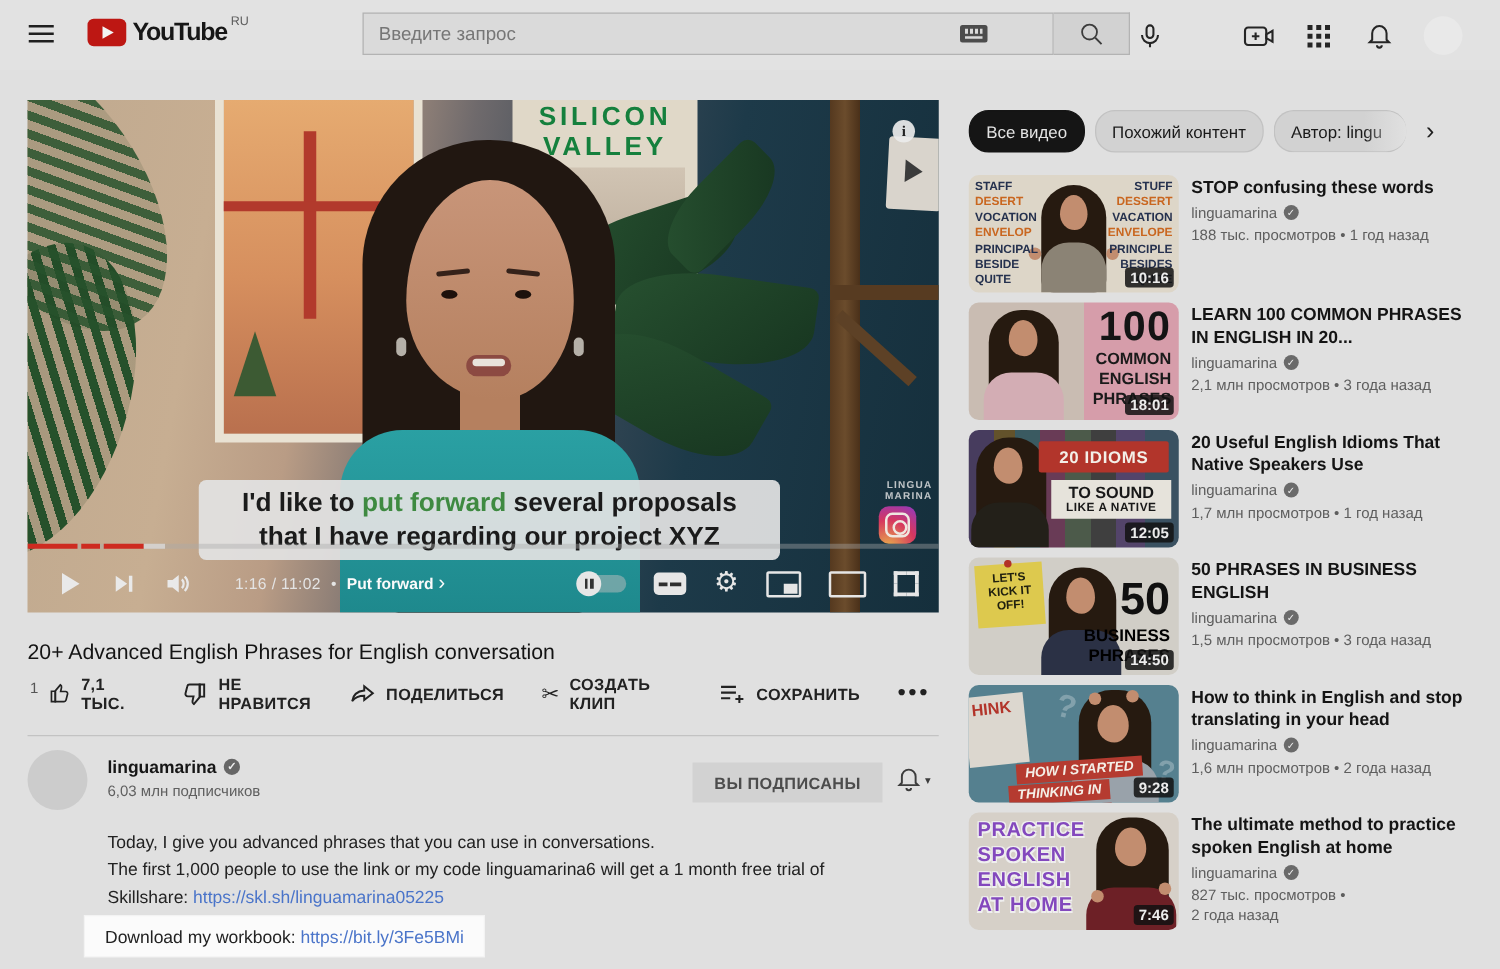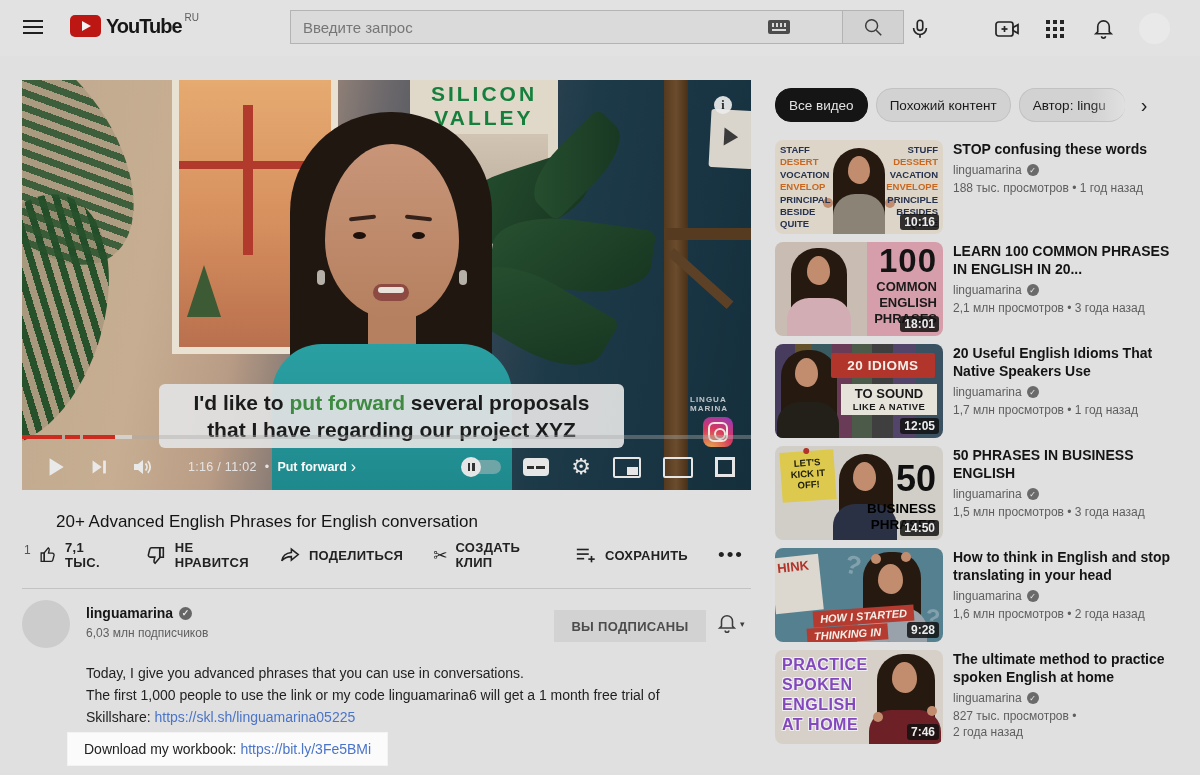--- a/index.html
+++ b/index.html
@@ -53,21 +53,21 @@
   .w-brow{width:27px;height:4px;background:#35221a;border-radius:2px;}
   .w-eye{width:13px;height:7px;background:#1d110c;border-radius:50%;}
   .w-mouth{left:351px;top:204px;width:36px;height:17px;background:#8c4a42;border-radius:9px;}
   .w-mouth::after{content:"";position:absolute;left:5px;top:3px;width:26px;height:6px;background:#e8e2da;border-radius:3px;}
   .w-ear{width:8px;height:15px;background:#b5b0a8;border-radius:4px;}
   .w-neck{left:346px;top:232px;width:48px;height:44px;background:#b5805f;}
   .w-body{left:250px;top:264px;width:240px;height:146px;background:linear-gradient(#2aa0a3,#1e898d);border-radius:50px 50px 0 0;}
 
   .info-btn{left:692px;top:16px;width:18px;height:18px;border-radius:50%;background:rgba(235,235,235,.92);color:#222;
     font-size:12px;font-weight:700;font-family:"Liberation Serif",serif;text-align:center;line-height:18px;cursor:pointer;}
-  .watermark{left:668px;top:306px;width:56px;text-align:left;color:rgba(232,232,232,.8);font-size:8px;font-weight:700;letter-spacing:1px;line-height:9px;white-space:pre-line;}
+  .watermark{left:668px;top:294px;width:56px;text-align:right;color:rgba(232,232,232,.8);font-size:8px;font-weight:700;letter-spacing:1px;line-height:9px;white-space:pre-line;}
   .insta{position:relative;margin:4px auto 0;width:30px;height:30px;border-radius:8px;
     background:radial-gradient(circle at 25% 110%,#e8b04b 0%,#d6375f 55%,#8e3ac4 100%);cursor:pointer;}
   .insta::before{content:"";position:absolute;left:5px;top:5px;width:16px;height:16px;border:2px solid #efe7e0;border-radius:6px;}
   .insta::after{content:"";position:absolute;left:11px;top:11px;width:8px;height:8px;border:2px solid #efe7e0;border-radius:50%;}
 
   .caption{left:137px;top:304px;width:457px;background:rgba(226,226,226,.93);border-radius:6px;padding:5px 4px;text-align:center;
     font-size:21px;line-height:27px;font-weight:700;color:#1b1b1b;}
   .caption .hl{color:#3e8a41;}
 
   .progress{left:0;top:355px;width:729px;height:4px;background:rgba(170,170,170,.4);}
@@ -91,21 +91,21 @@
   .mini-icon::after{content:"";position:absolute;right:1px;bottom:1px;width:11px;height:8px;background:#e6e6e6;}
   .theater-icon{width:26px;height:17px;border:2px solid #e6e6e6;border-radius:2px;cursor:pointer;}
   .fs-icon{width:20px;height:20px;position:relative;cursor:pointer;}
   .fs-icon span{position:absolute;width:7px;height:7px;border:0 solid #e6e6e6;}
   .fs-icon .c1{left:0;top:0;border-left-width:3px;border-top-width:3px;}
   .fs-icon .c2{right:0;top:0;border-right-width:3px;border-top-width:3px;}
   .fs-icon .c3{left:0;bottom:0;border-left-width:3px;border-bottom-width:3px;}
   .fs-icon .c4{right:0;bottom:0;border-right-width:3px;border-bottom-width:3px;}
 
   
-  .video-title{position:absolute;left:22px;top:512px;width:720px;font-size:17px;color:#141414;margin-left:34px;}
+  .video-title{position:absolute;left:22px;top:512px;width:720px;font-size:17px;color:#141414;}
   .marker-1{position:absolute;left:24px;top:543px;font-size:12px;color:#555;}
   .actions{position:absolute;left:38px;top:540px;width:712px;display:flex;align-items:center;color:#222;}
   .act{display:flex;align-items:center;margin-right:30px;cursor:pointer;}
   .act .lbl{font-size:13px;font-weight:700;letter-spacing:.3px;margin-left:8px;color:#222;white-space:pre-line;line-height:15px;}
   .more-dots{margin-left:auto;margin-right:6px;font-size:19px;color:#222;letter-spacing:2px;cursor:pointer;line-height:10px;}
   .divider{position:absolute;left:22px;top:588px;width:729px;height:1px;background:#c3c3c3;}
 
   .ch-avatar{position:absolute;left:22px;top:600px;width:48px;height:48px;border-radius:50%;background:#cccccc;cursor:pointer;}
   .ch-name{position:absolute;left:86px;top:605px;font-size:14px;font-weight:700;color:#161616;display:flex;align-items:center;cursor:pointer;}
   .verified{display:inline-flex;width:13px;height:13px;border-radius:50%;background:#666;color:#eee;font-size:9px;align-items:center;justify-content:center;margin-left:6px;}

